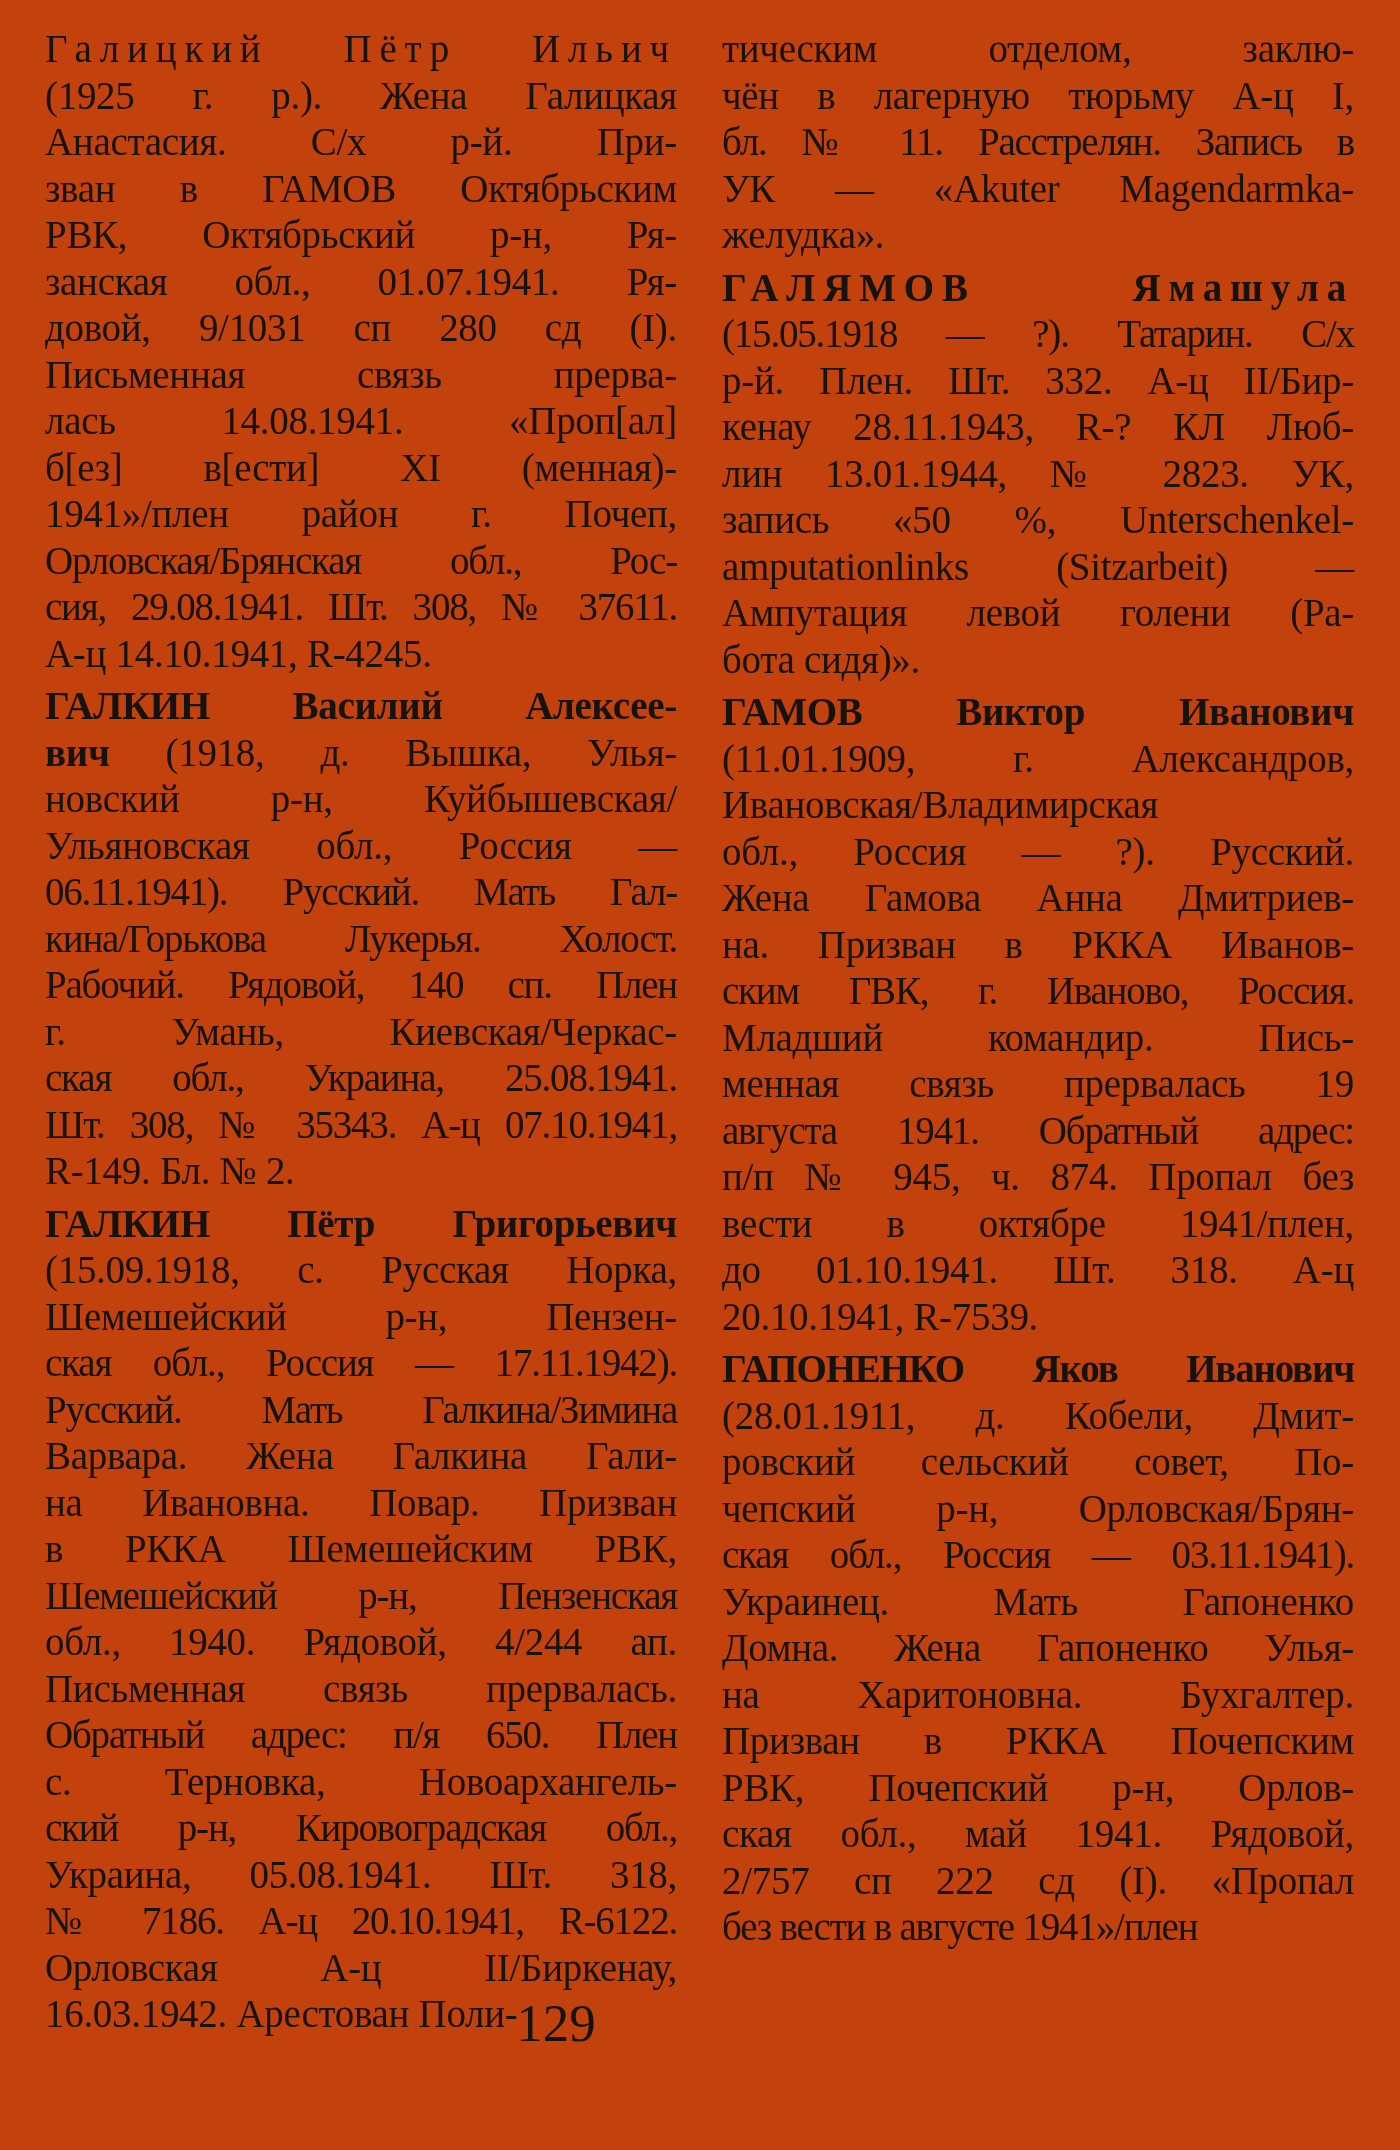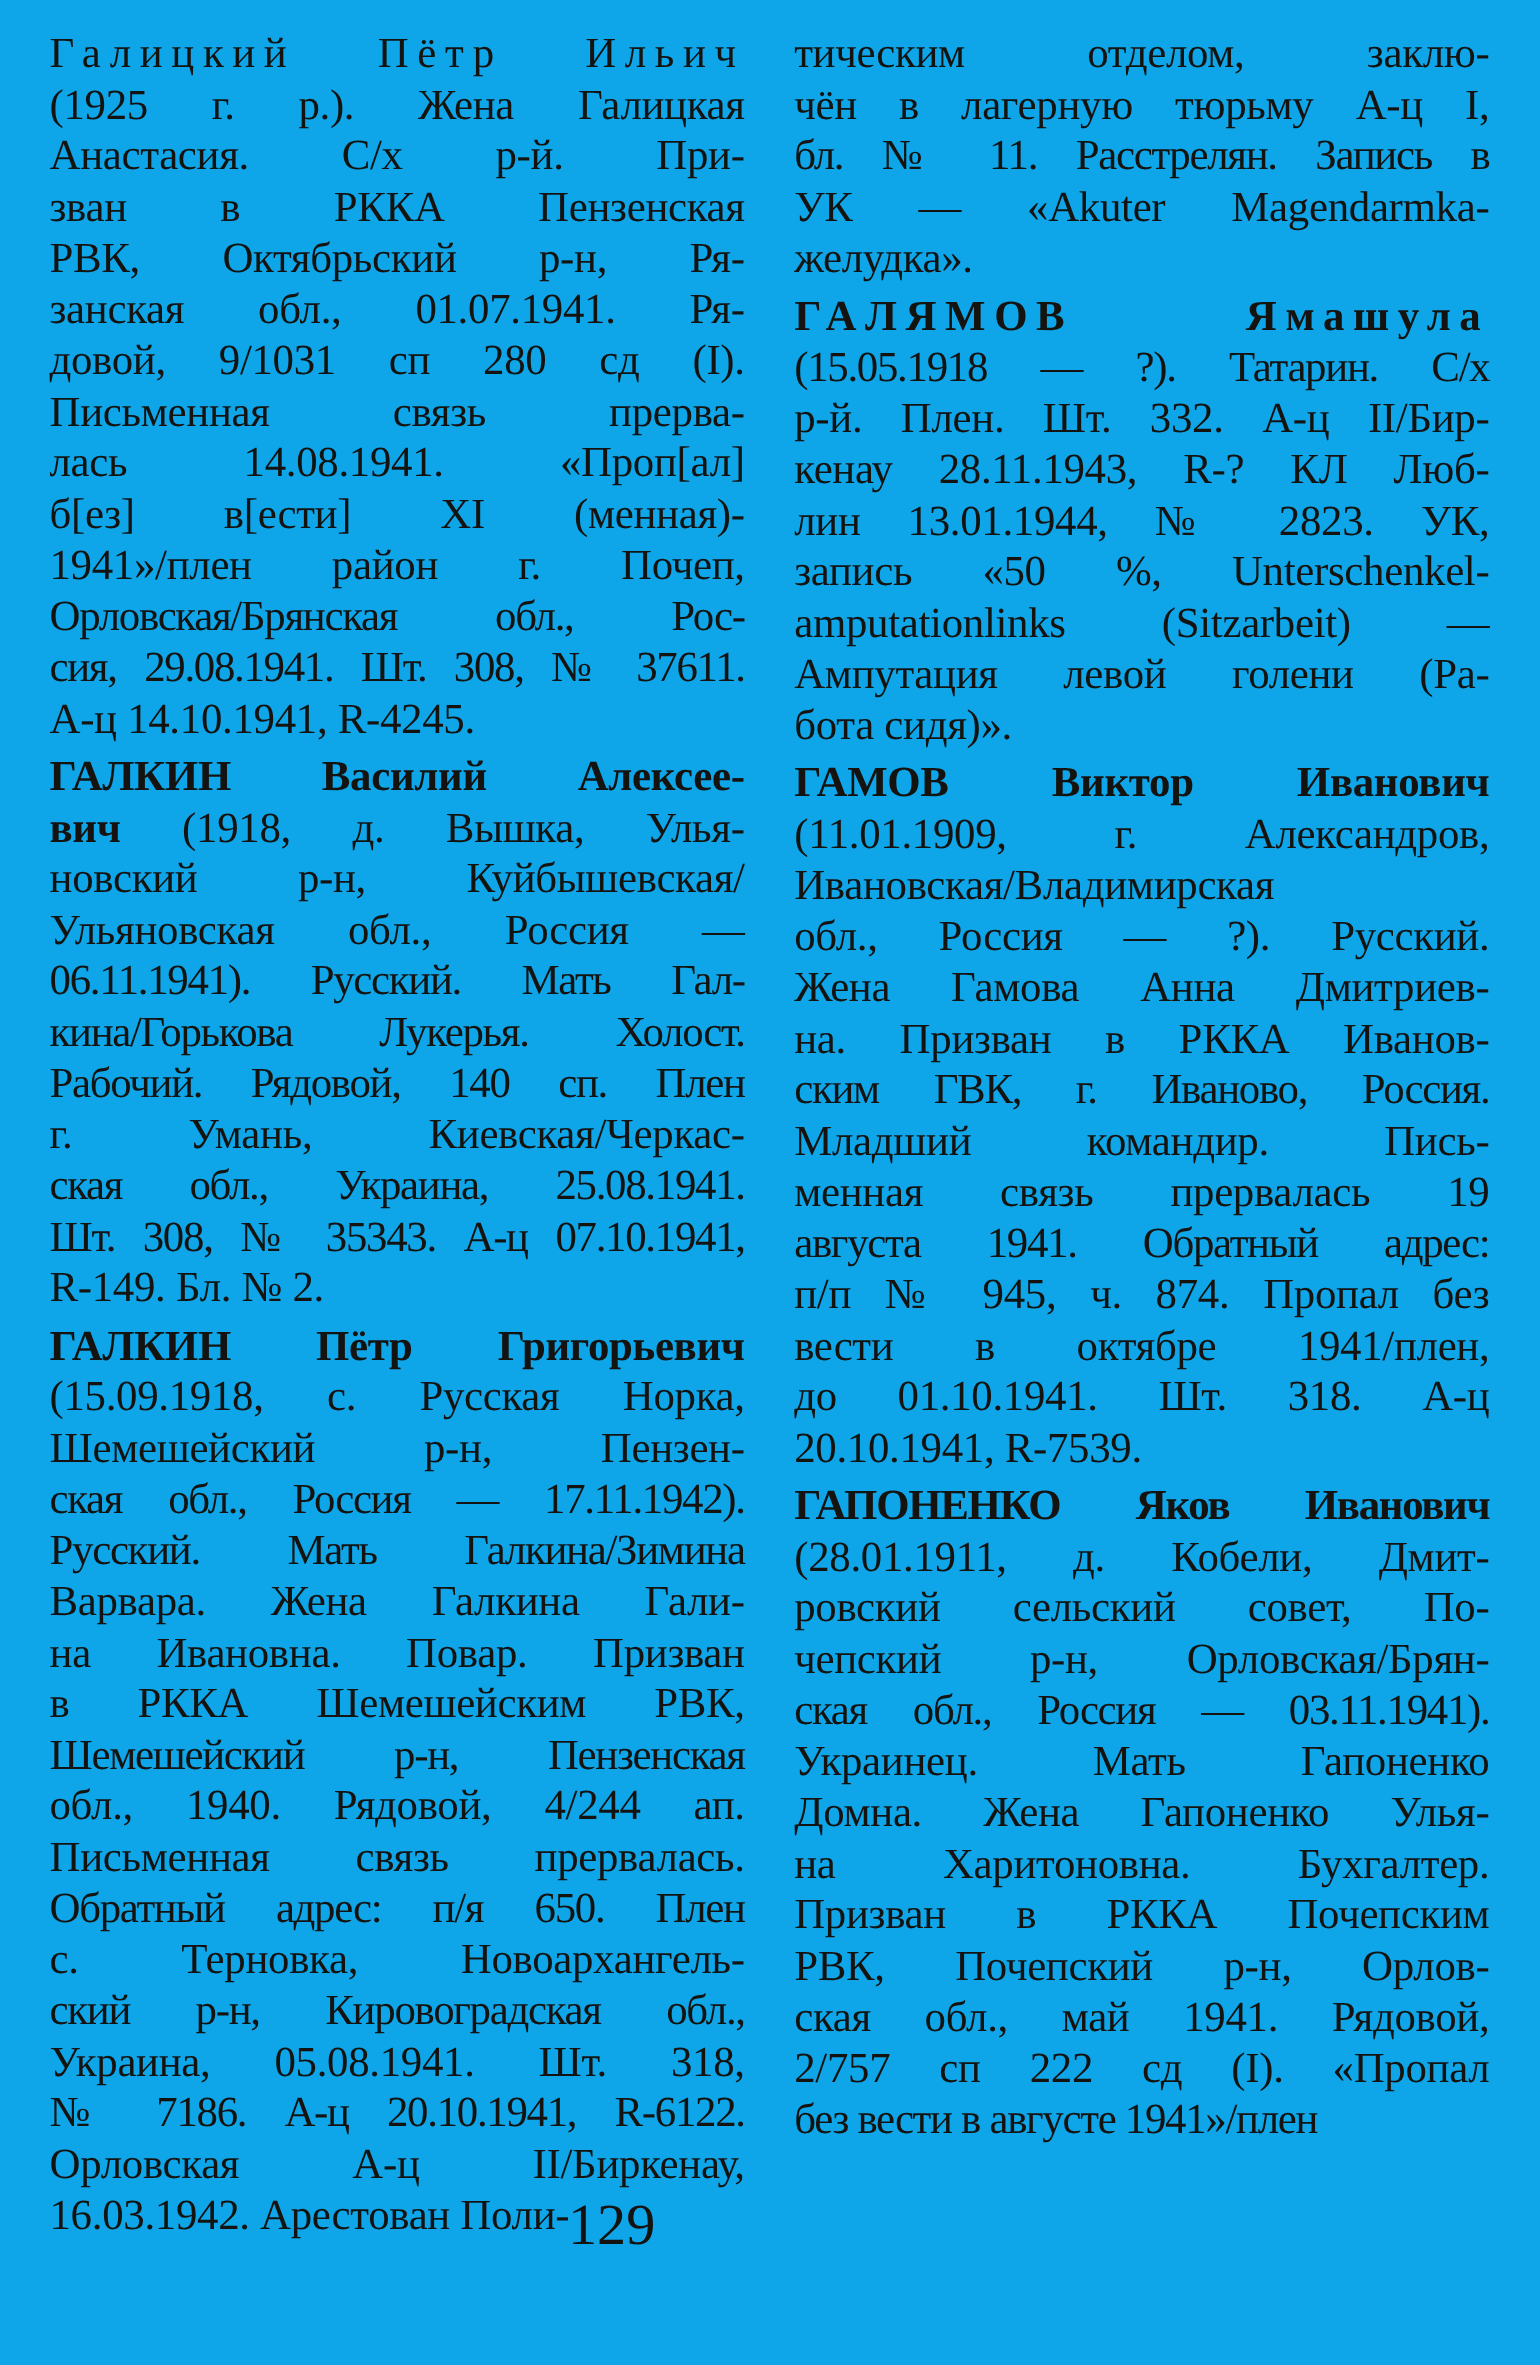--- a/index.html
+++ b/index.html
@@ -3,21 +3,21 @@
 <meta charset="utf-8">
 <style>
   html,body{margin:0;padding:0;}
   body{
     width:1400px;height:2150px;position:relative;
     background:#fefefe;color:#151310;
     font-family:"Liberation Serif", serif;
     font-size:39px;
     -webkit-font-smoothing:antialiased;
   }
-  .page{position:absolute;inset:0;background:#0ea5e9;}
+  .page{position:absolute;inset:0;background:#c2410c;}
   .col{position:absolute;top:26px;width:632px;}
   .col-left{left:45px;}
   .col-right{left:722px;}
   .para{margin:0;}
   .para + .para{margin-top:6px;}
   .line{
     line-height:46.5px;
     text-align:justify;
     text-align-last:justify;
     text-justify:inter-word;
@@ -35,21 +35,21 @@
 </style>
 </head>
 <body>
 
 <div class="page">
   <div class="col col-left">
       <div class="para">
         <div class="line"><span class="spaced">Галицкий Пётр Ильич</span></div>
         <div class="line"><span>(1925 г. р.). Жена Галицкая</span></div>
         <div class="line"><span>Анастасия. С/х р-й. При-</span></div>
-        <div class="line"><span>зван в РККА Пензенская</span></div>
+        <div class="line"><span>зван в ГАМОВ Октябрьским</span></div>
         <div class="line"><span>РВК, Октябрьский р-н, Ря-</span></div>
         <div class="line"><span>занская обл., 01.07.1941. Ря-</span></div>
         <div class="line"><span>довой, 9/1031 сп 280 сд (I).</span></div>
         <div class="line"><span>Письменная связь прерва-</span></div>
         <div class="line"><span>лась 14.08.1941. «Проп[ал]</span></div>
         <div class="line"><span>б[ез] в[ести] XI (менная)-</span></div>
         <div class="line"><span>1941»/плен район г. Почеп,</span></div>
         <div class="line"><span class="tight">Орловская/Брянская обл., Рос-</span></div>
         <div class="line"><span class="tight">сия, 29.08.1941. Шт. 308, № 37611.</span></div>
         <div class="line last"><span>А-ц 14.10.1941, R-4245.</span></div>

